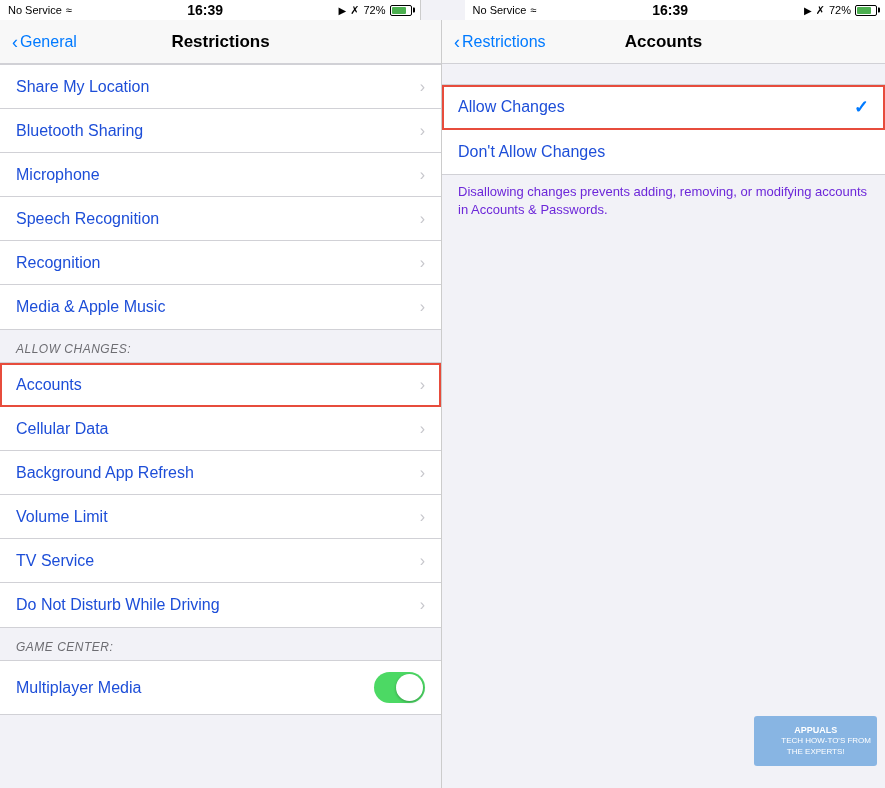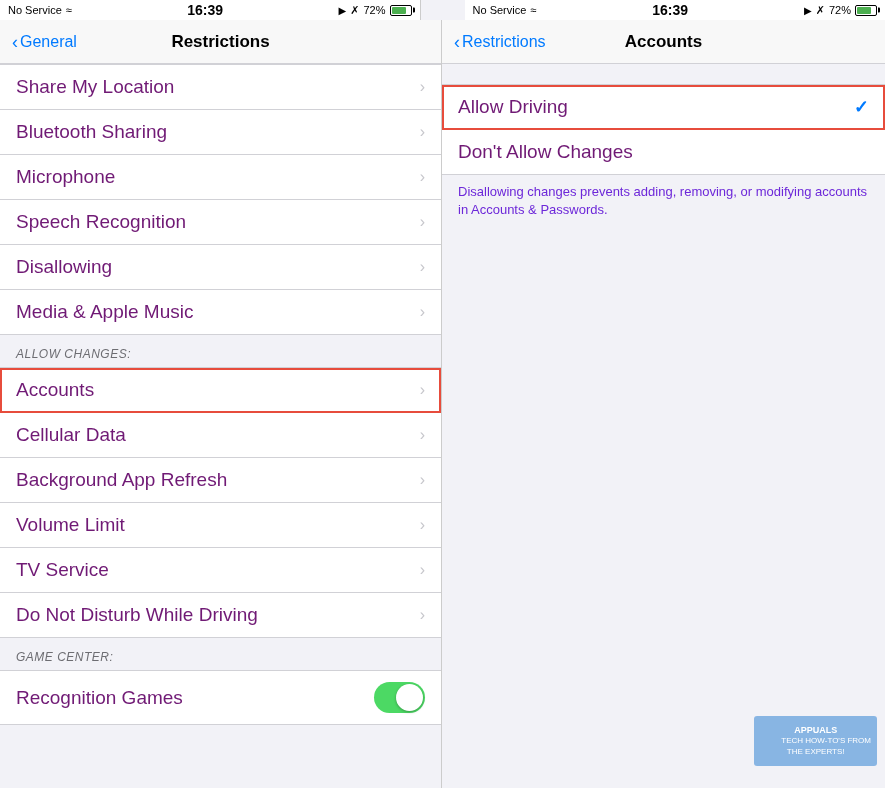--- a/index.html
+++ b/index.html
@@ -159,22 +159,22 @@
     }
     .settings-item:last-child {
       border-bottom: none;
     }
     .settings-item.highlighted {
       outline: 2.5px solid #e74c3c;
       outline-offset: -2px;
       z-index: 2;
     }
     .item-label {
-      font-size: 19px;
-      color: #701a75;
+      font-size: 16px;
+      color: #1d4ed8;
     }
     .item-right {
       display: flex;
       align-items: center;
       gap: 6px;
     }
     .chevron {
       color: #c7c7cc;
       font-size: 16px;
     }
@@ -359,21 +359,21 @@
             <span class="chevron">›</span>
           </div>
         </div>
         <div class="settings-item">
           <span class="item-label">Speech Recognition</span>
           <div class="item-right">
             <span class="chevron">›</span>
           </div>
         </div>
         <div class="settings-item">
-          <span class="item-label">Disallowing</span>
+          <span class="item-label">Recognition</span>
           <div class="item-right">
             <span class="chevron">›</span>
           </div>
         </div>
         <div class="settings-item">
           <span class="item-label">Media &amp; Apple Music</span>
           <div class="item-right">
             <span class="chevron">›</span>
           </div>
         </div>
@@ -418,21 +418,21 @@
               <span class="chevron">›</span>
             </div>
           </div>
         </div>
       </div>
 
       <div class="settings-section">
         <div class="section-header">Game Center:</div>
         <div class="settings-group">
           <div class="settings-item">
-            <span class="item-label">Recognition Games</span>
+            <span class="item-label">Multiplayer Media</span>
             <div class="item-right">
               <div class="toggle"></div>
             </div>
           </div>
         </div>
       </div>
 
     </div>
   </div>
 
@@ -442,21 +442,21 @@
       <div class="right-nav-back">
         <span class="nav-back-chevron">‹</span>
         <span>Restrictions</span>
       </div>
       <div class="right-nav-title">Accounts</div>
     </div>
 
     <div class="right-settings-list">
       <div class="right-settings-group">
         <div class="right-item selected-item">
-          <span class="item-label">Allow Driving</span>
+          <span class="item-label">Allow Changes</span>
           <span class="checkmark">✓</span>
         </div>
         <div class="right-item">
           <span class="item-label">Don't Allow Changes</span>
         </div>
       </div>
       <div class="right-description">Disallowing changes prevents adding, removing, or modifying accounts in Accounts &amp; Passwords.</div>
     </div>
 
     <div class="appuals-badge">

